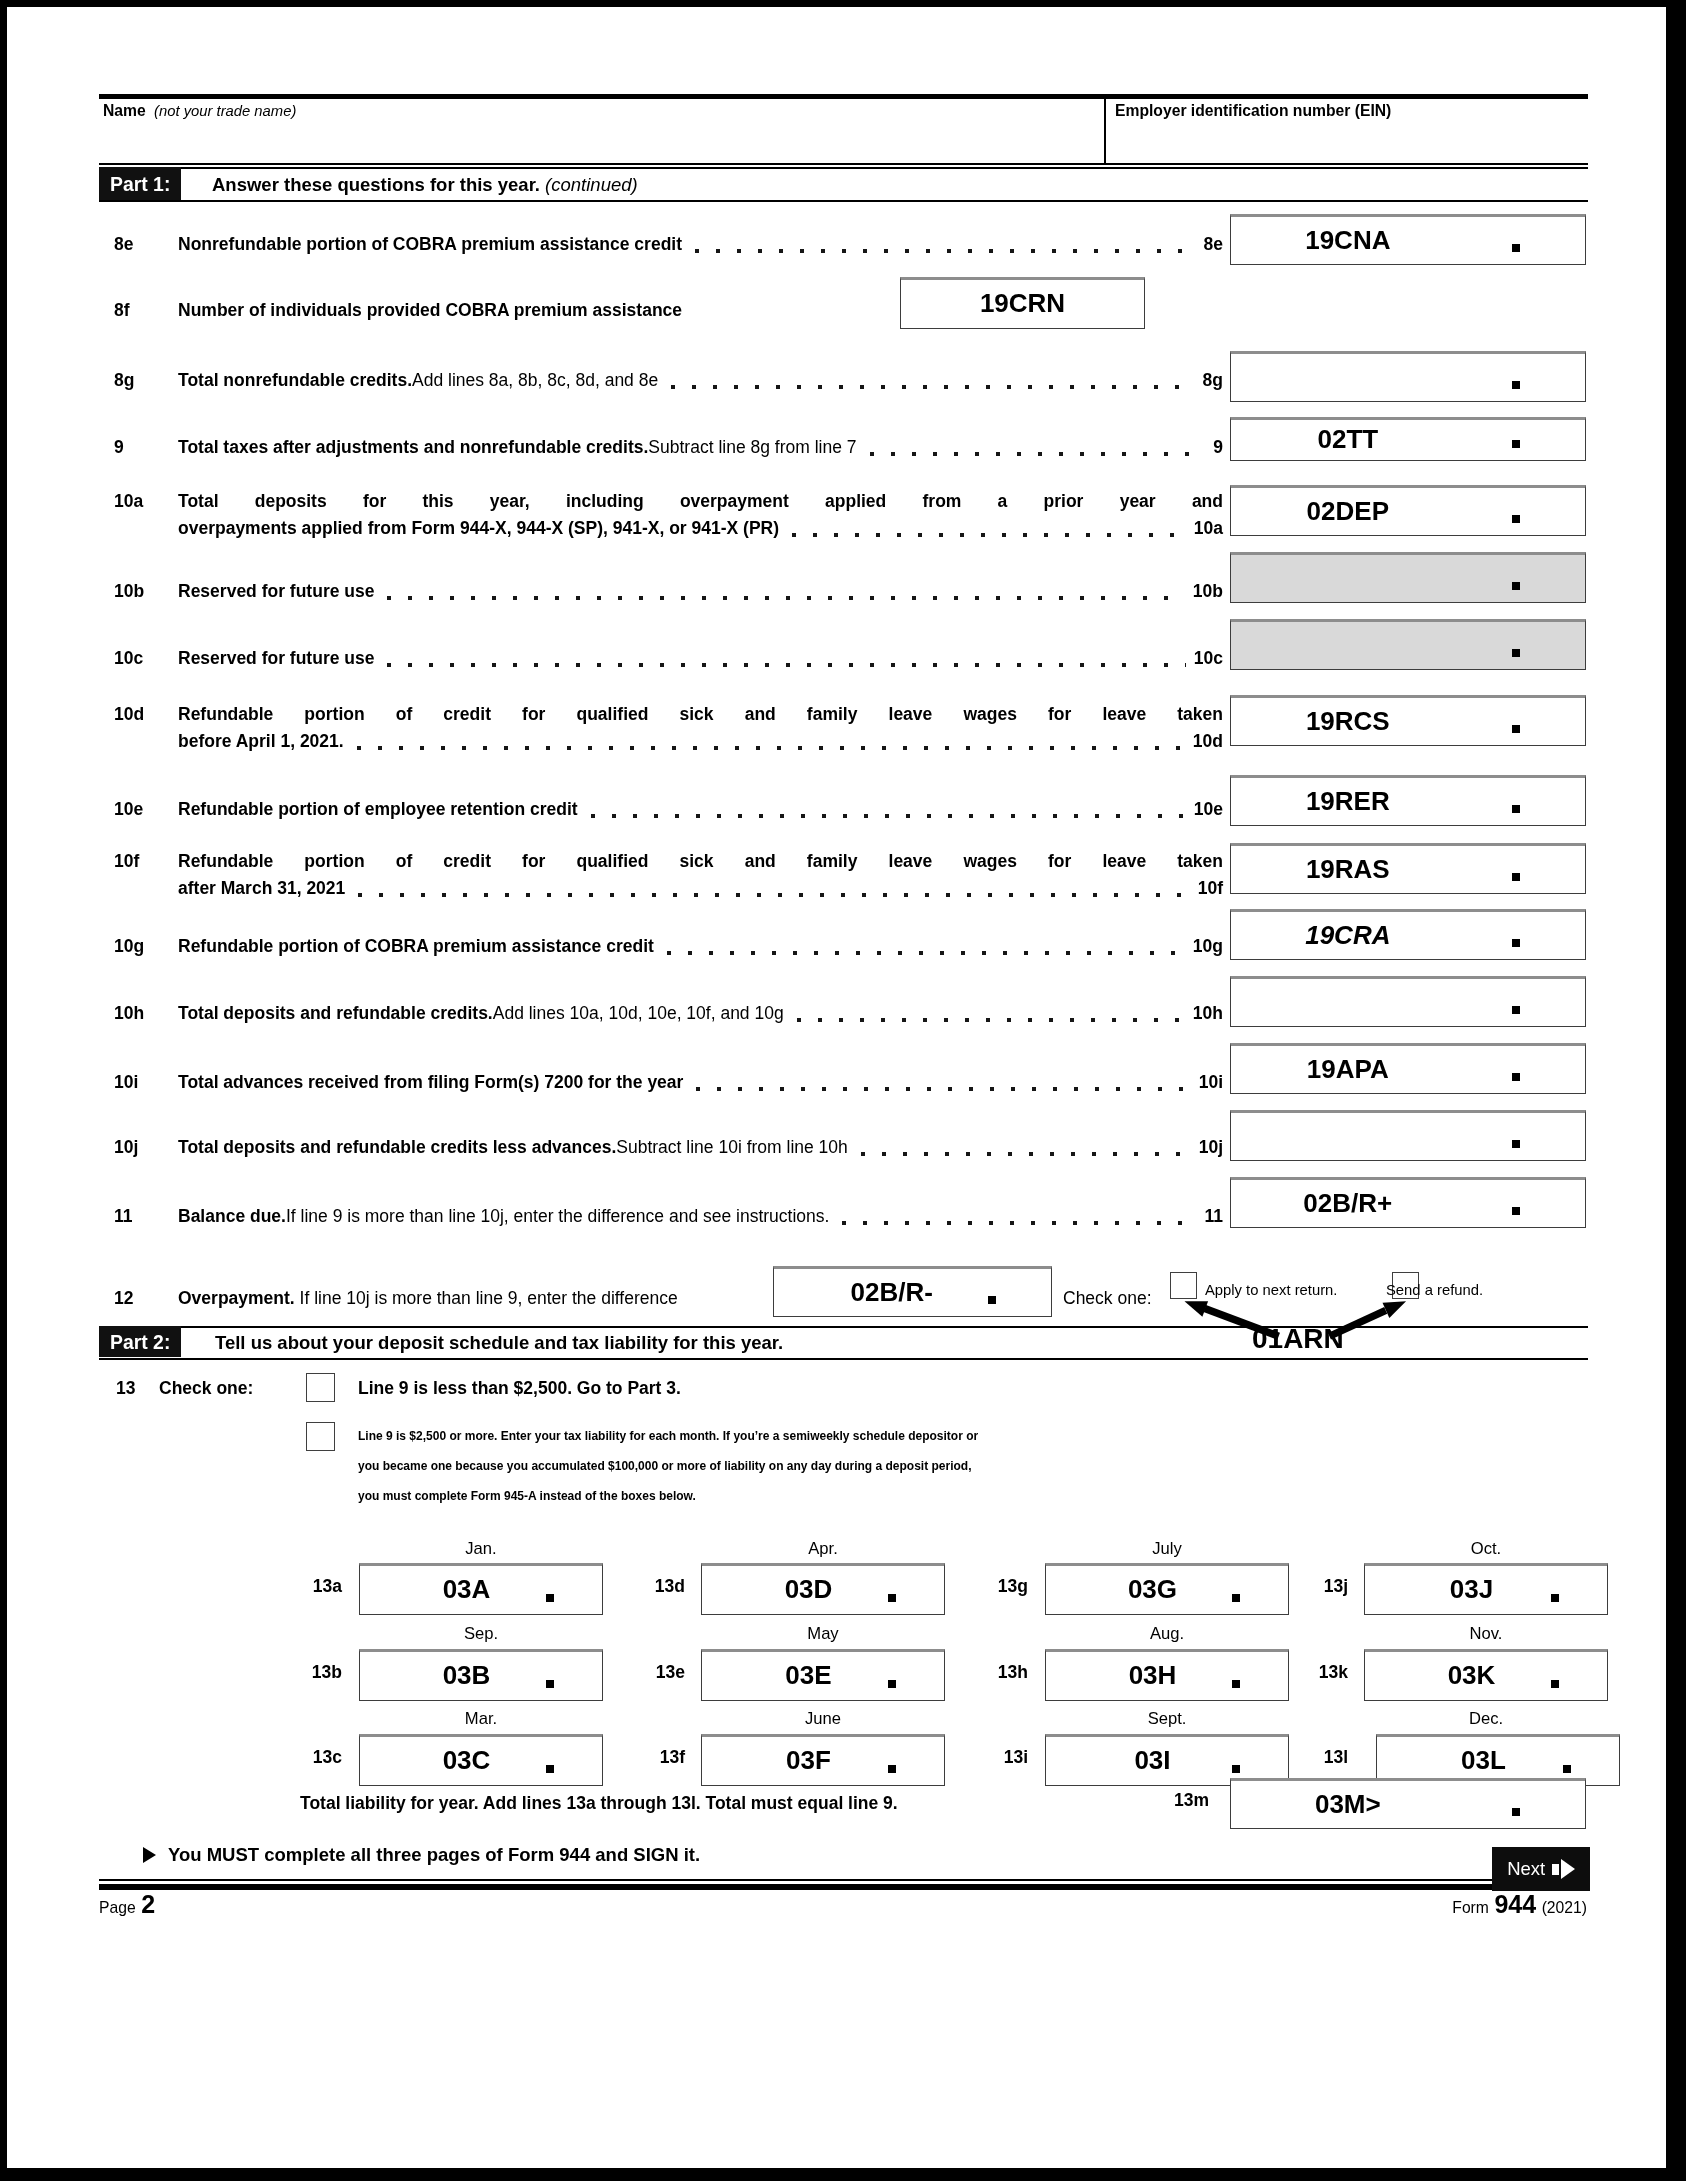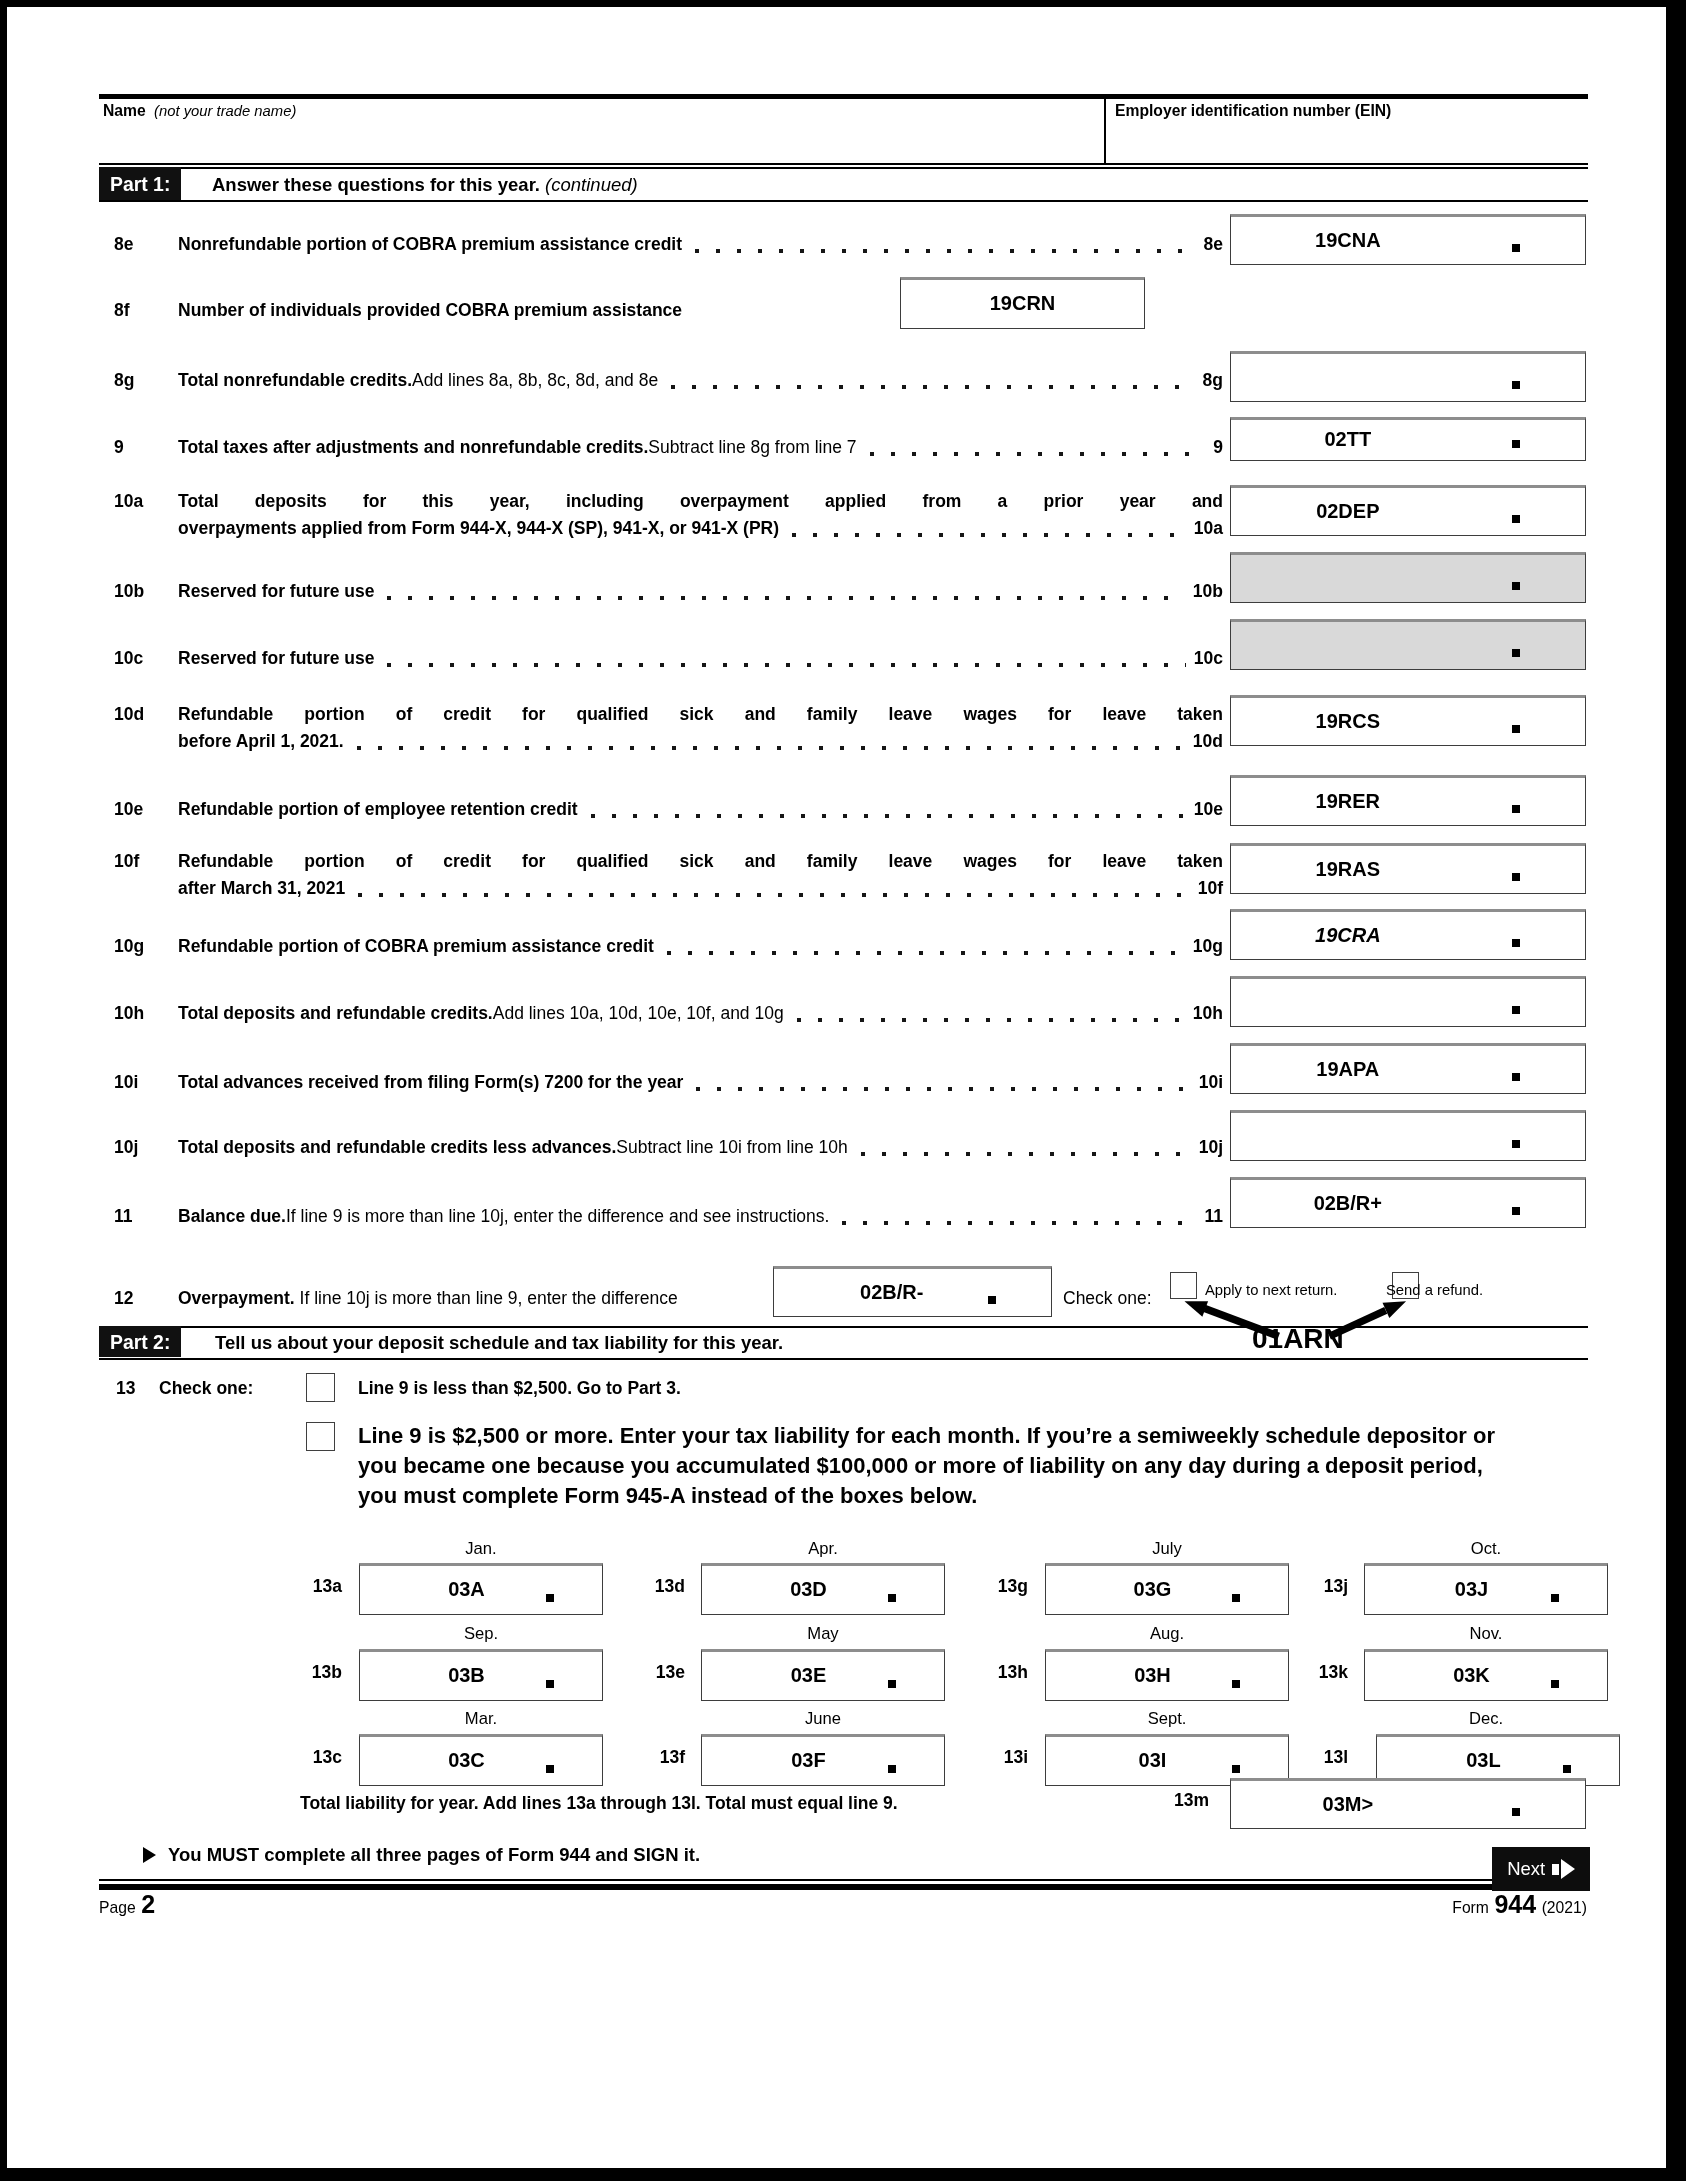--- a/index.html
+++ b/index.html
@@ -15,21 +15,21 @@
   .lnum{position:absolute;left:114px;width:54px;font-weight:700;font-size:17.5px;line-height:27px;}
   .ltext{position:absolute;left:178px;width:1045px;font-size:17.5px;line-height:27px;}
   .tline{display:flex;align-items:baseline;}
   .tline.just{display:block;text-align:justify;text-align-last:justify;}
   .dots{flex:1 1 auto;height:3.7px;align-self:flex-end;margin:0 7.4px 5.5px 13px;
         background-image:repeating-linear-gradient(to right,#161616 0 3.7px,transparent 3.7px 21px);}
   .rnum{font-weight:700;white-space:nowrap;}
   .vbox{position:absolute;background:#fff;border:1.8px solid #3d3d3d;border-top:3.7px solid #8d8d8d;box-sizing:border-box;}
   .vbox.gray{background:#d9d9d9;}
   .vval{position:absolute;left:0;top:50%;transform:translateY(-53%);width:66%;text-align:center;
-        font-weight:700;font-size:20px;white-space:nowrap;}
+        font-weight:700;font-size:26px;white-space:nowrap;}
   .vdot{position:absolute;width:8.3px;height:8.3px;background:#000;right:65px;bottom:12px;}
   .chip{position:absolute;background:#111;color:#fff;font-weight:700;font-size:19.4px;line-height:20px;padding:7.4px 11px;}
   .bartitle{position:absolute;font-size:18.5px;font-weight:700;}
   .cb{position:absolute;width:27px;height:27px;border:1.8px solid #3f3f3f;background:#fff;box-sizing:border-box;}
   .small{font-size:14.8px;line-height:18.5px;}
   .mlabel{position:absolute;font-size:16.6px;text-align:center;}
   .mnum{position:absolute;font-weight:700;font-size:17.5px;text-align:right;}
 </style>
 </head>
 <body>
@@ -269,21 +269,21 @@
     <div class="rule" style="left:99px;top:1326px;width:1489px;height:1.8px;"></div>
     <div class="chip" style="left:99px;top:1326px;padding:5.5px 11px;">Part 2:</div>
     <div class="bartitle" style="left:215px;top:1332px;">Tell us about your deposit schedule and tax liability for this year.</div>
     <div class="rule" style="left:99px;top:1358px;width:1489px;height:1.8px;"></div>
 
     <span class="lnum" style="left:116px;top:1375px;">13</span>
     <div class="abs t19 b" style="left:159px;top:1375px;">Check one:</div>
     <div class="cb" style="left:306px;top:1373px;width:29px;height:29px;"></div>
     <div class="abs t19 b" style="left:358px;top:1375px;">Line 9 is less than $2,500. Go to Part 3.</div>
     <div class="cb" style="left:306px;top:1422px;width:29px;height:29px;"></div>
-    <div id="opt2" class="abs b" style="left:358px;top:1421px;width:1227px;font-size:22px;line-height:30px;">
+    <div id="opt2" class="abs b" style="left:358px;top:1421px;width:1227px;font-size:12px;line-height:30px;">
         <div>Line 9 is $2,500 or more. Enter your tax liability for each month. If you’re a semiweekly schedule depositor or</div>
         <div>you became one because you accumulated $100,000 or more of liability on any day during a deposit period,</div>
         <div>you must complete Form 945-A instead of the boxes below.</div>
       </div>
 
     <div id="months" class="abs" style="left:0;top:0;width:100%;height:100%;">
         <div class="mlabel" style="left: 359px; top: 1539px; width: 244px;">Jan.</div>
         <div class="mnum" style="left: 281px; top: 1576px; width: 61px;">13a</div>
         <div class="vbox" style="left: 359px; top: 1563px; width: 244px; height: 52px;">
           <span class="vval" style="width: 88%;">03A</span>

